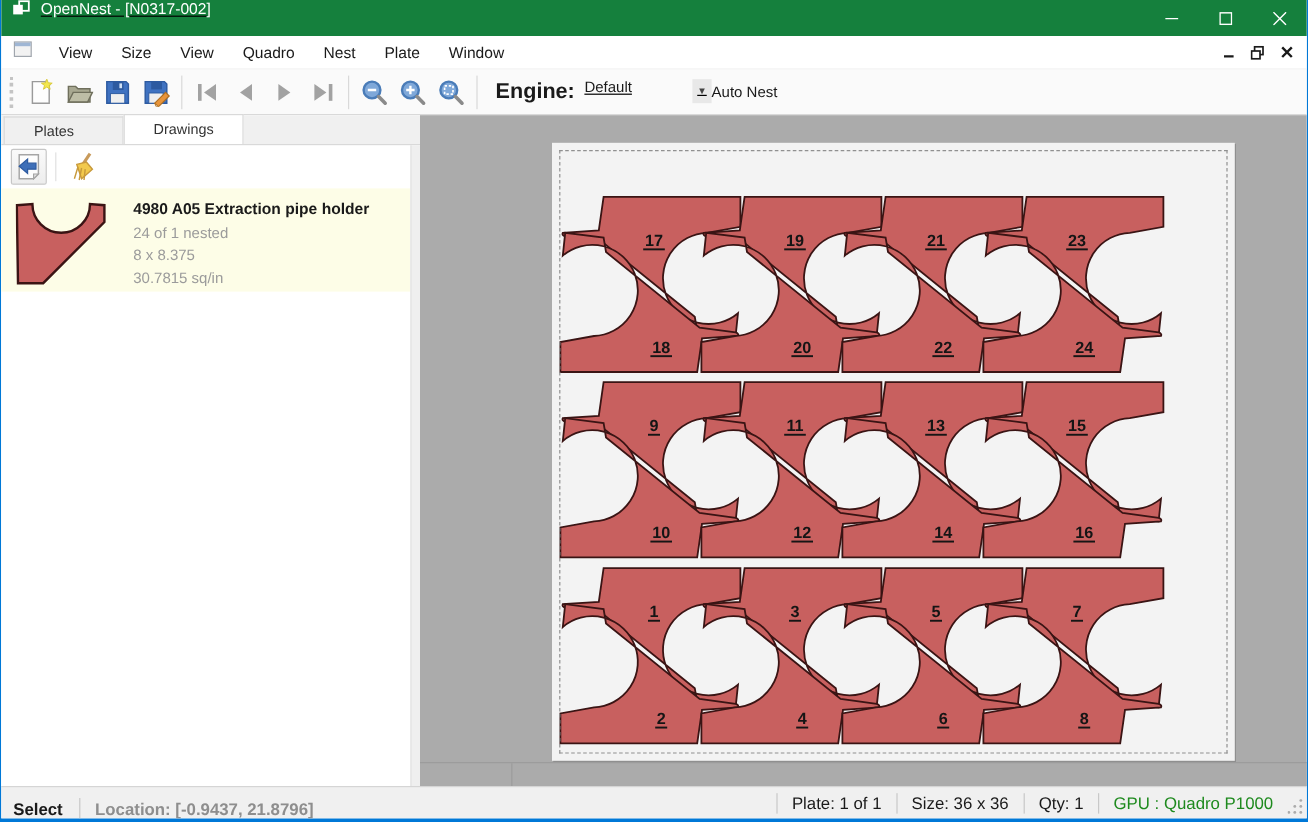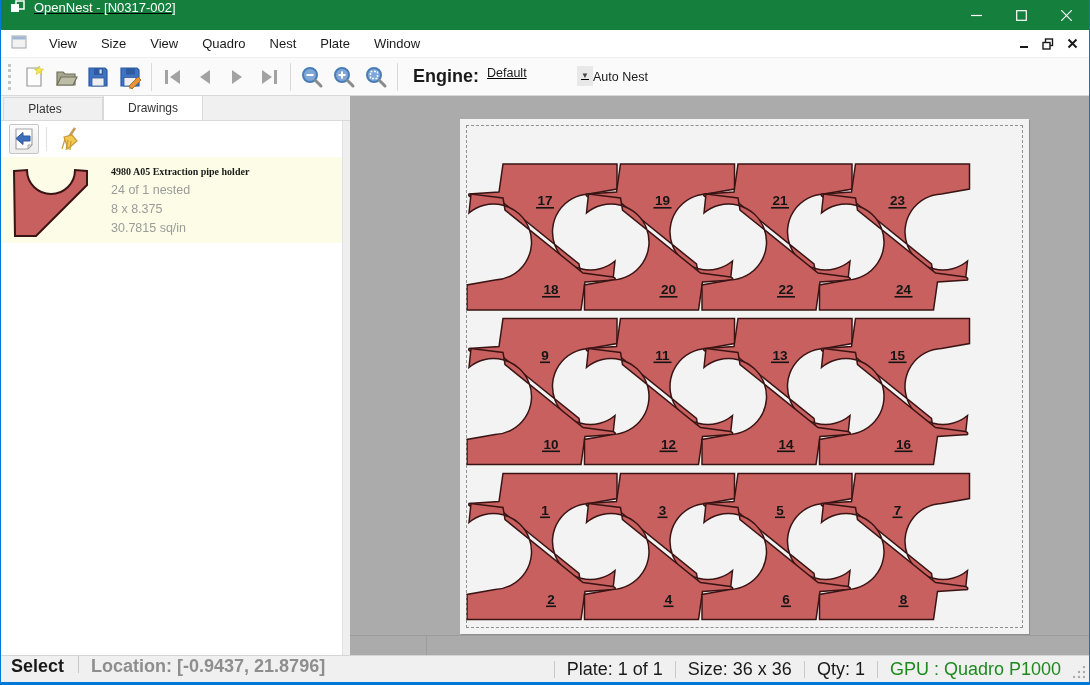--- a/index.html
+++ b/index.html
@@ -44,35 +44,35 @@
   .panelbody { flex:1; background:#fff; border-top:1px solid #D9D9D9; display:flex; }
   .panelcontent { flex:1; display:flex; flex-direction:column; }
   .gutter { width:8px; background:#EFEFEF; border-left:1px solid #E2E2E2; }
   .paneltoolbar { height:36px; display:flex; align-items:center; padding-left:8px; }
   .pbtn { width:30px; height:30px; display:flex; align-items:center; justify-content:center; }
   .pbtn.bordered { border:1px solid #C6C6C6; background:linear-gradient(#FAFAFA,#EDEDED); border-radius:2px; }
   .psep { width:1px; height:24px; background:#E0E0E0; margin:0 7px; }
   .listitem { height:86px; background:#FDFDE7; display:flex; padding:8px 6px 6px 12px; }
   .thumb { width:78px; flex-shrink:0; padding-top:2px; }
   .iteminfo { padding-left:20px; padding-top:1px; }
-  .itemtitle { font-size:10px; font-weight:bold; color:#1a1a1a; margin-bottom:4px;font-family:Liberation Serif, serif; }
+  .itemtitle { font-size:13px; font-weight:bold; color:#1a1a1a; margin-bottom:4px; }
   .itemline { font-size:12.5px; color:#9B9B9B; line-height:19px; }
 
   
   .canvas { flex:1; position:relative; background:#ABABAB; overflow:hidden; }
   .plate { position:absolute; left:110px; top:23px; width:569px; height:515px; background:#F3F3F3;
            box-shadow:1px 1px 0 #8F8F8F; }
   .plate-margin { position:absolute; left:6px; top:6px; right:6px; bottom:6px; border:1px dashed #909090; }
   .nest-svg { position:absolute; left:0; top:0; }
   .canvas-bottomstrip { position:absolute; left:0; right:0; bottom:0; height:20px; background:#ABABAB; border-top:1px solid #9C9C9C; }
   .canvas-bottomstrip .thumbline { position:absolute; left:76px; top:0; bottom:0; width:1px; background:#9C9C9C; }
 
   
-  .statusbar { height:27px; background:#F0F0F0; border-top:1px solid #D5D5D5; display:flex; align-items:flex-start;
-               font-size:18px; flex-shrink:0; }
+  .statusbar { height:27px; background:#F0F0F0; border-top:1px solid #D5D5D5; display:flex; align-items:flex-end;
+               font-size:14px; flex-shrink:0; }
   .st-mode { font-weight:bold; color:#1a1a1a; padding:0 14px 0 10px; }
   .st-sep { width:1px; height:17px; background:#C8C8C8; }
   .st-loc { color:#8E8E8E; padding:0 12px;font-weight:bold; }
   .st-right { margin-left:auto; display:flex; align-items:center; height:100%; }
   .st-cell { color:#1a1a1a; padding:0 12px; }
   .st-grip { width:14px; height:100%; position:relative; margin-right:2px; }
 </style>
 </head>
 <body>
 

